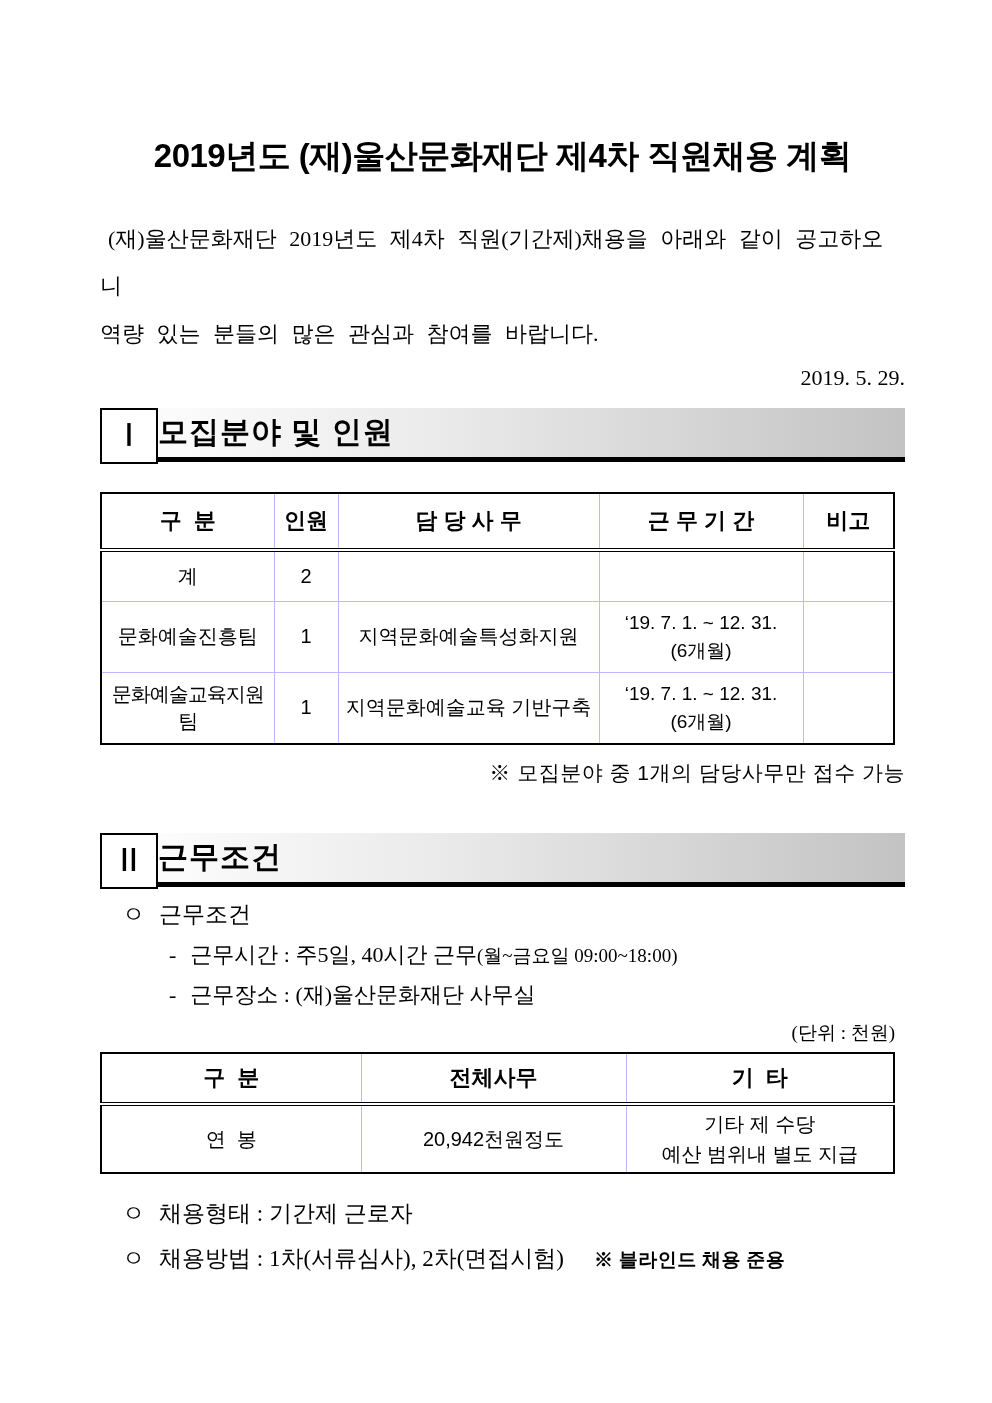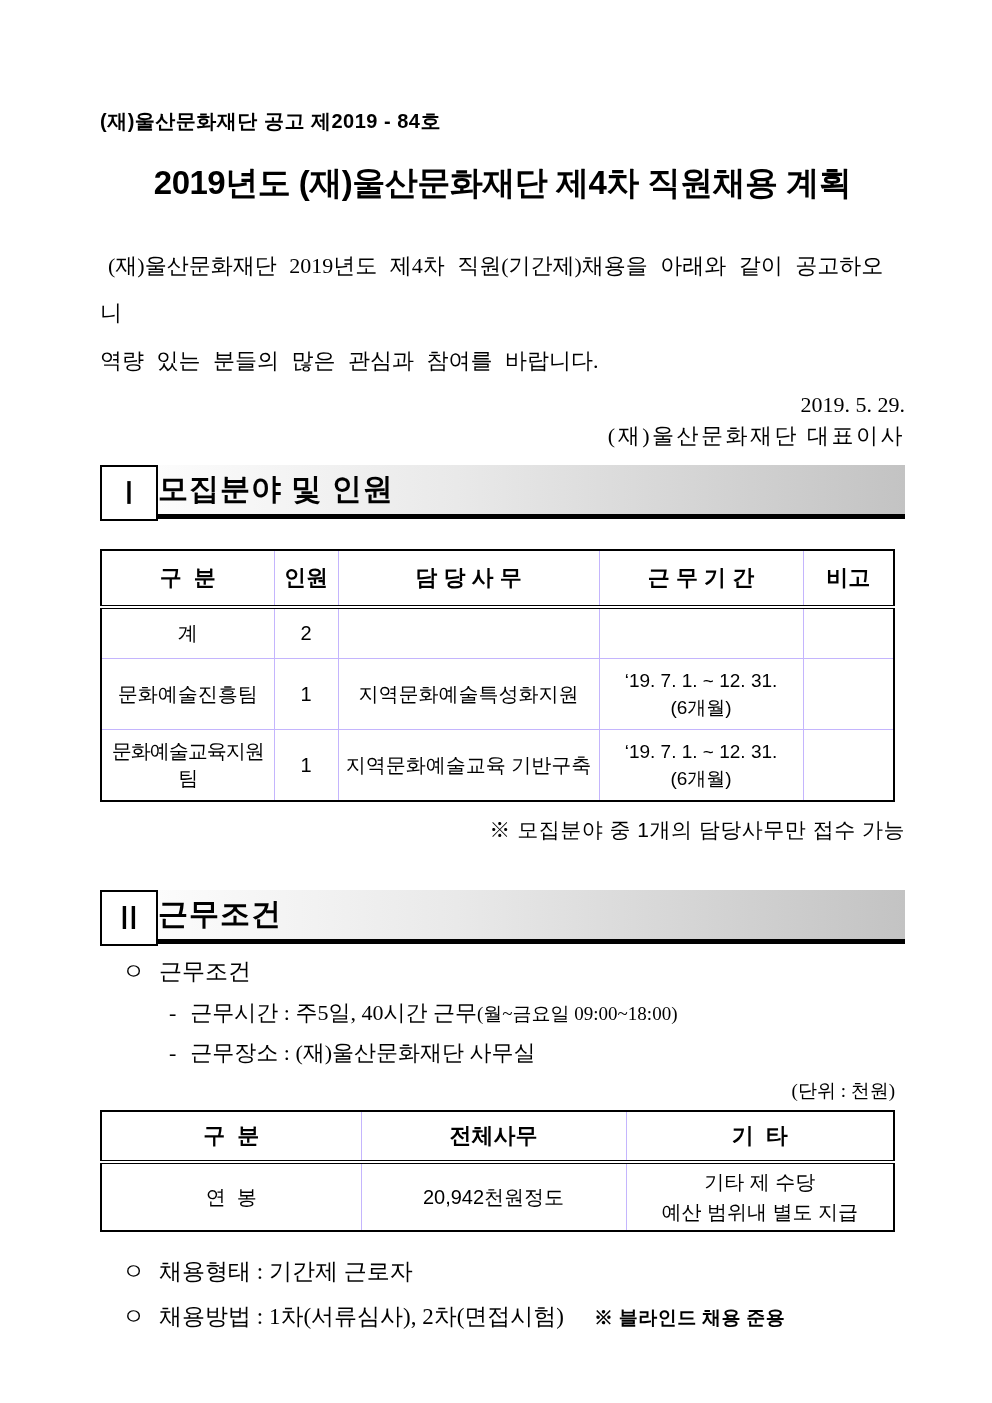--- a/index.html
+++ b/index.html
@@ -93,30 +93,28 @@
   .blind-note {
     font-family: Liberation Serif, serif; font-weight: bold;
     font-size: 19px; margin-left: 30px; letter-spacing: 0.5px;
   }
 </style>
 </head>
 <body>
 
 <div class="page">
 
-  <div class="doc-number">(재)울산문화재단 공고 제2019 - 84호</div>
 
   <div class="main-title">2019년도 (재)울산문화재단 제4차 직원채용 계획</div>
 
   <div class="intro">(재)울산문화재단 2019년도 제4차 직원(기간제)채용을 아래와 같이 공고하오니
 역량 있는 분들의 많은 관심과 참여를 바랍니다.</div>
 
   <div class="date-block">
     <div>2019. 5. 29.</div>
-    <div class="signer-line">(재)울산문화재단 대표이사</div>
   </div>
 
   <div class="section-header sh1">
     <div class="numeral-box">Ⅰ</div>
     <div class="section-bar">모집분야 및 인원</div>
   </div>
 
   <table class="t1">
     <colgroup>
       <col style="width:173px">

